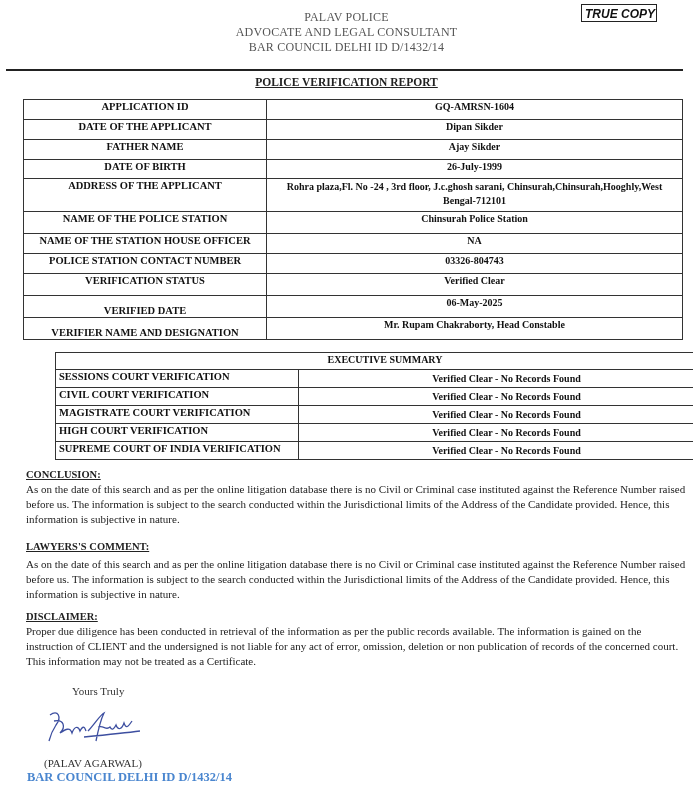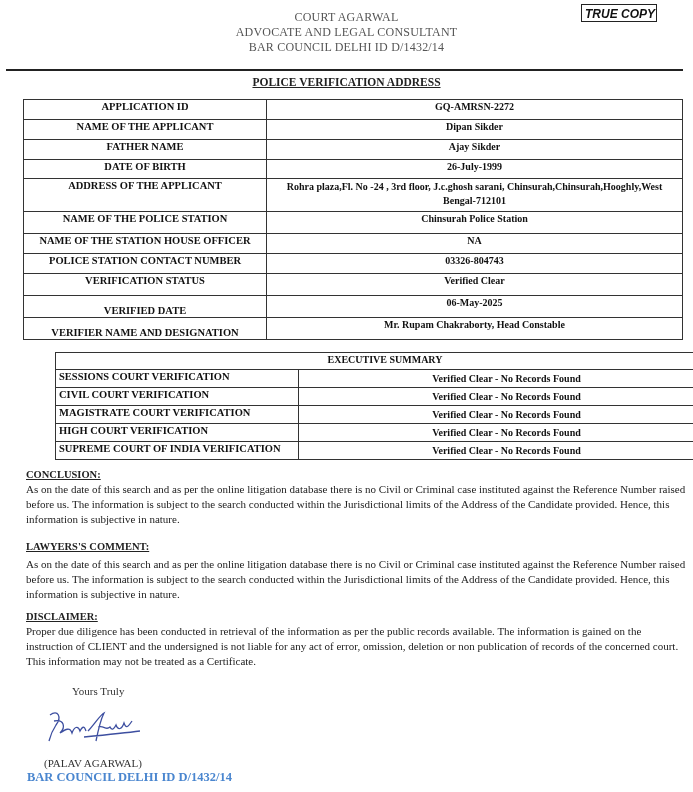--- a/index.html
+++ b/index.html
@@ -26,36 +26,36 @@
   .sect .hd { font-weight:bold; text-decoration:underline; font-size:10.5px; }
   .sig { position:absolute; left:72px; top:685px; font-size:11px; color:#333; }
   .sigimg { position:absolute; left:44px; top:705px; }
   .signame { position:absolute; left:44px; top:757px; font-size:11px; color:#333; }
   .barid { position:absolute; left:27px; top:770px; font-size:12.5px; font-weight:bold; color:#4a86cf; }
 </style>
 </head>
 <body>
 
 <div class="header">
-  <div>COURT AGARWAL</div>
+  <div>PALAV POLICE</div>
   <div>ADVOCATE AND LEGAL CONSULTANT</div>
   <div>BAR COUNCIL DELHI ID D/1432/14</div>
 </div>
 <div class="truecopy">TRUE COPY</div>
 <div class="rule"></div>
-<div class="title">POLICE VERIFICATION ADDRESS</div>
+<div class="title">POLICE VERIFICATION REPORT</div>
 
 <table class="t1">
   <tbody>
       <tr style="height:20px">
         <td class="k">APPLICATION ID</td>
-        <td>GQ-AMRSN-2272</td>
+        <td>GQ-AMRSN-1604</td>
       </tr>
   <tr style="height:20px">
-        <td class="k">NAME OF THE APPLICANT</td>
+        <td class="k">DATE OF THE APPLICANT</td>
         <td>Dipan Sikder</td>
       </tr>
   <tr style="height:20px">
         <td class="k">FATHER NAME</td>
         <td>Ajay Sikder</td>
       </tr>
   <tr style="height:19px">
         <td class="k">DATE OF BIRTH</td>
         <td>26-July-1999</td>
       </tr>

